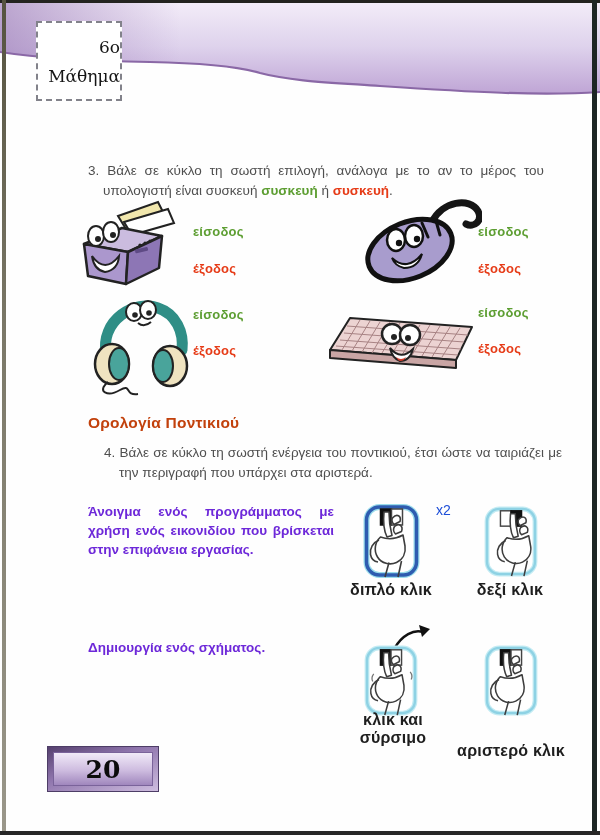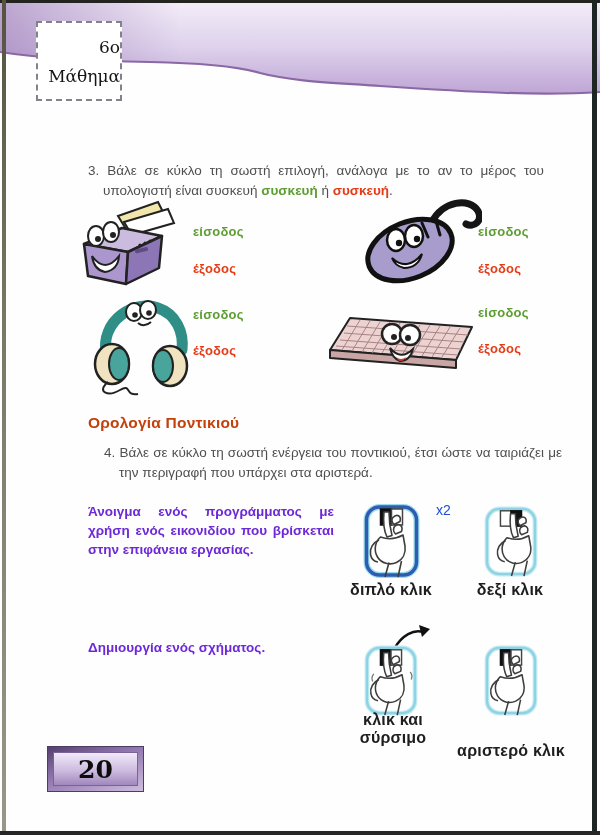--- a/index.html
+++ b/index.html
@@ -64,21 +64,21 @@
 
   .click-icon{position:absolute;cursor:pointer;}
   .click-label{
     position:absolute;font-size:16px;font-weight:bold;color:#1e1e1e;text-align:center;letter-spacing:.2px;
   }
   .x2-badge{position:absolute;left:436px;top:502px;font-size:14px;font-weight:normal;color:#1d4ed8;}
   .drag-arrow{position:absolute;left:392px;top:623px;}
 
   
   .plaque{
-    position:absolute;left:47px;top:746px;width:97px;height:46px;
+    position:absolute;left:47px;top:746px;width:112px;height:46px;
     padding:5px;border:1px solid #4d3d66;
     background:linear-gradient(160deg,#55406e 0%,#8e74ac 40%,#cebddf 100%);
   }
   .plaque-inner{
     width:100%;height:100%;border:1px solid #7a639a;
     background:linear-gradient(180deg,#f1eaf8 0%,#cdbbdf 55%,#a087bd 100%);
     display:flex;align-items:center;justify-content:center;
     font-family:"DejaVu Serif",serif;font-weight:bold;font-size:25px;color:#0c0c0c;
   }
 </style>

